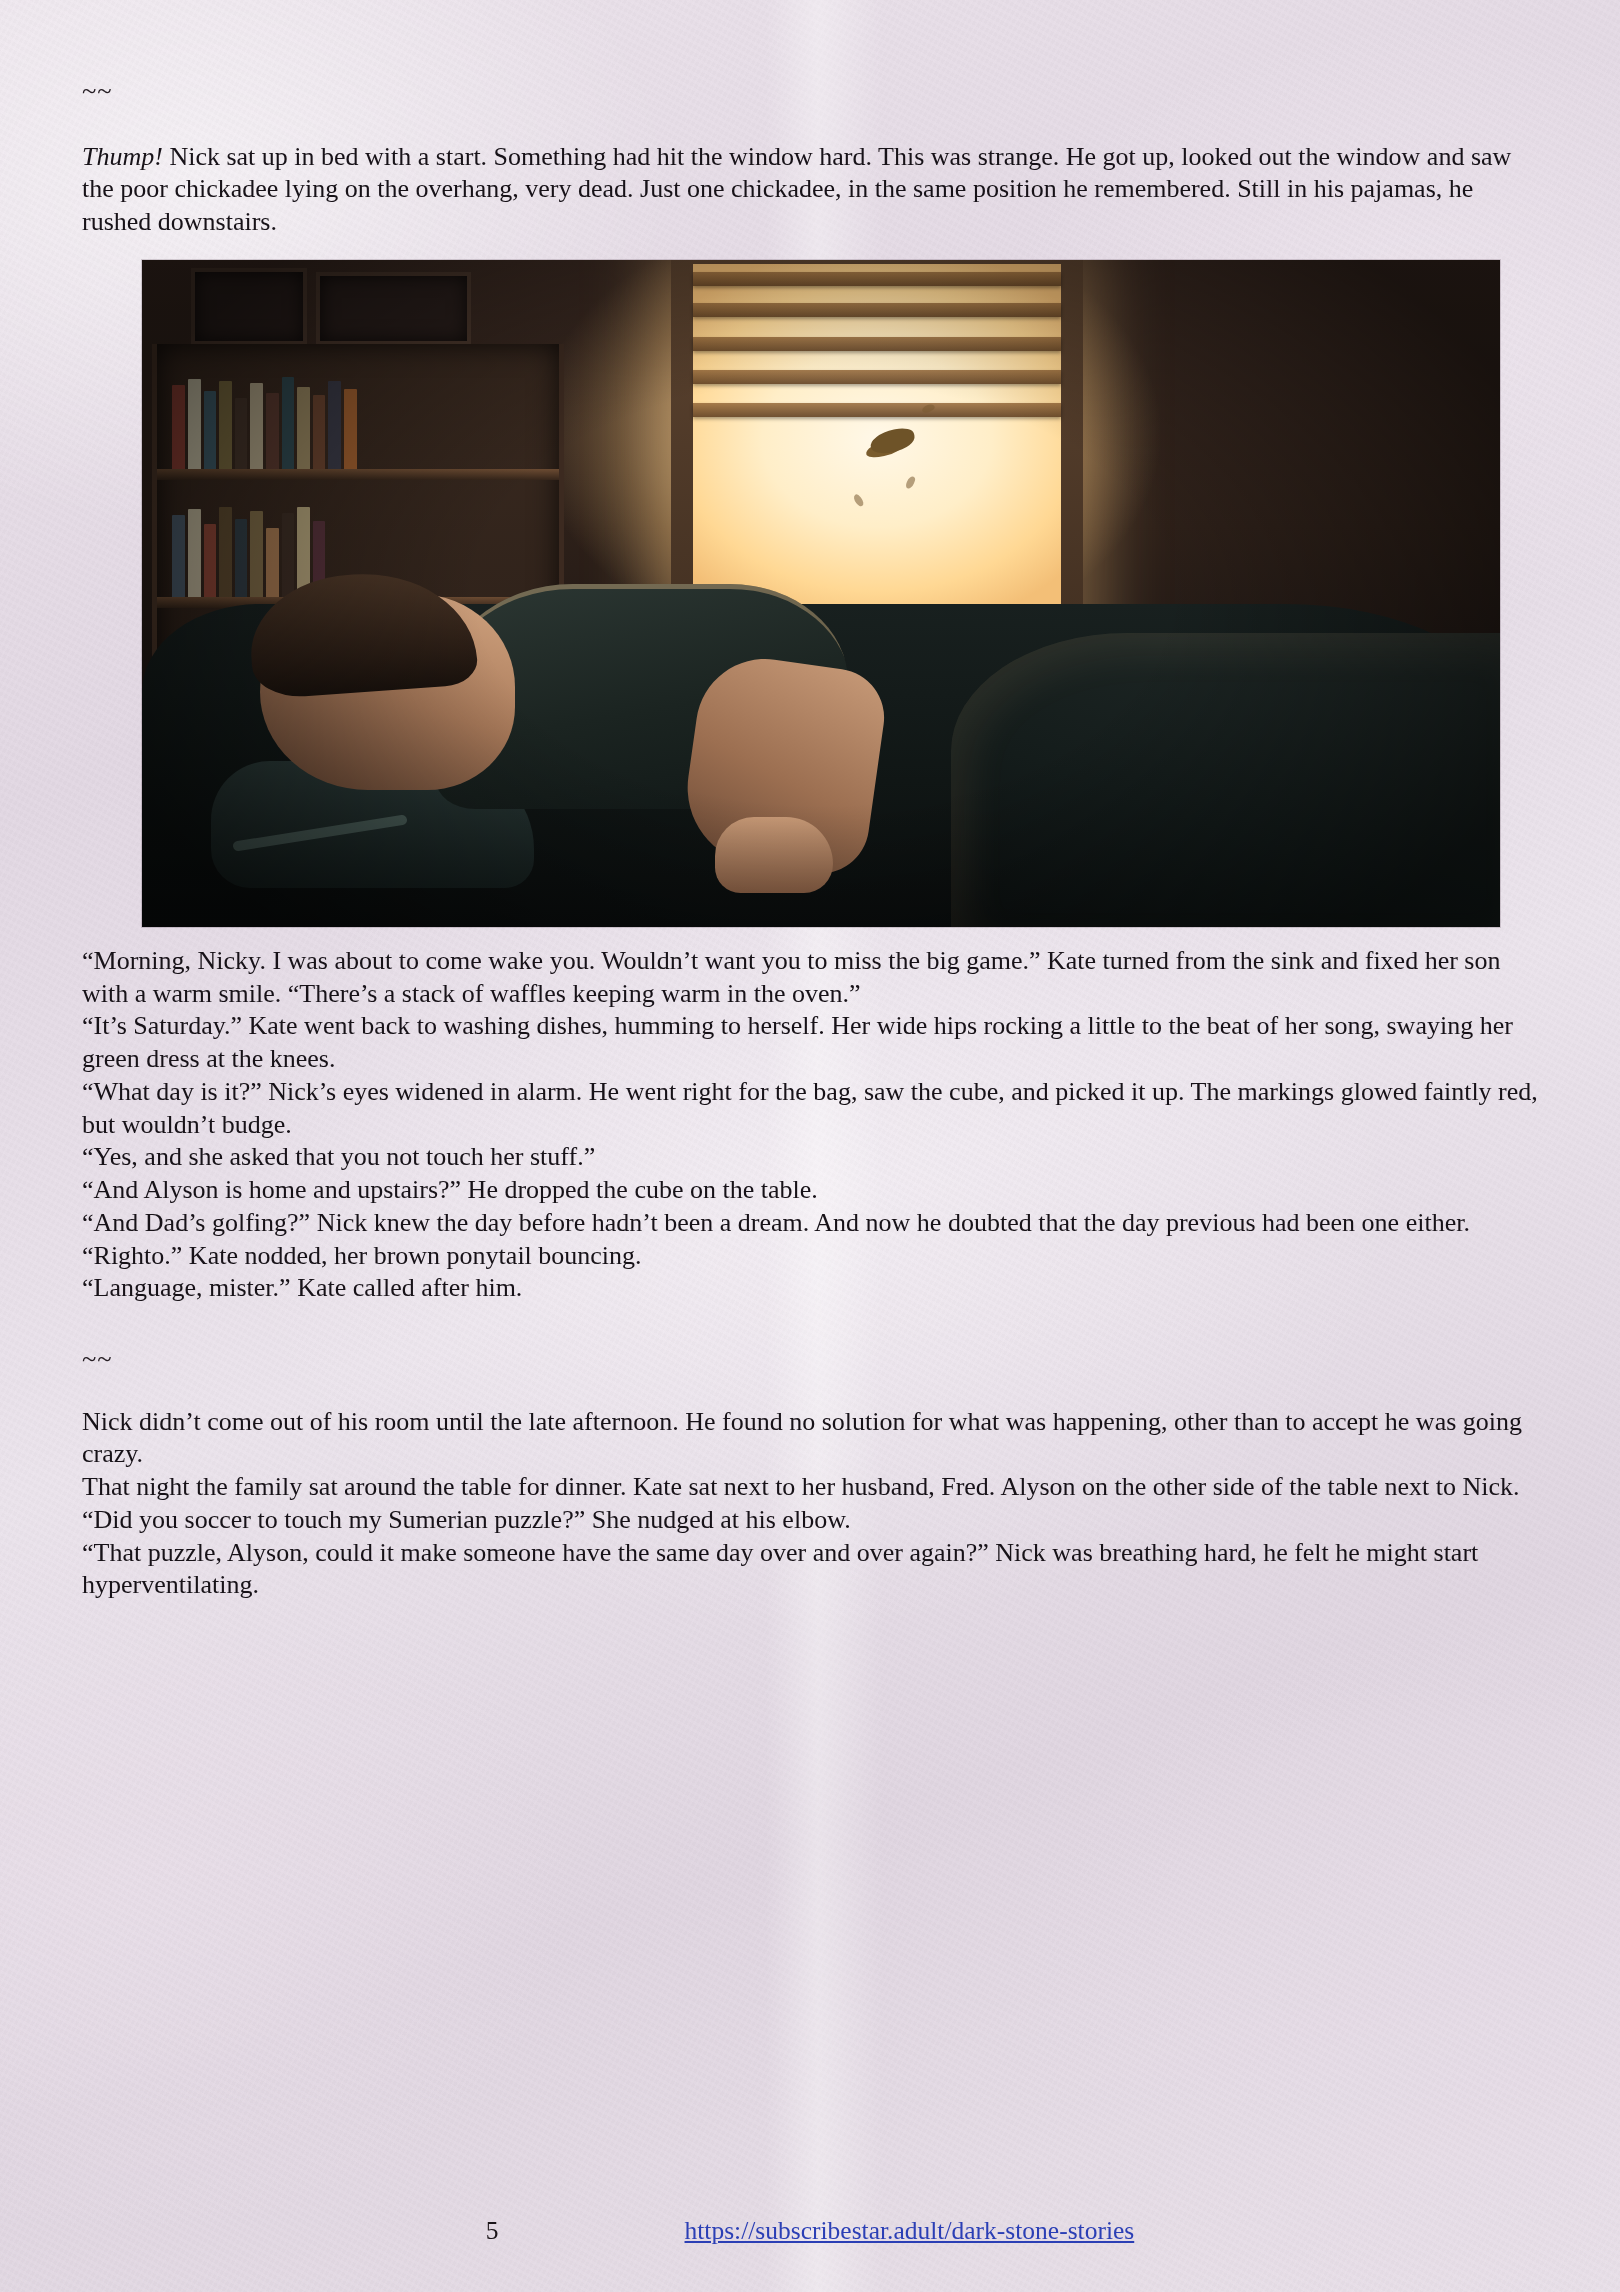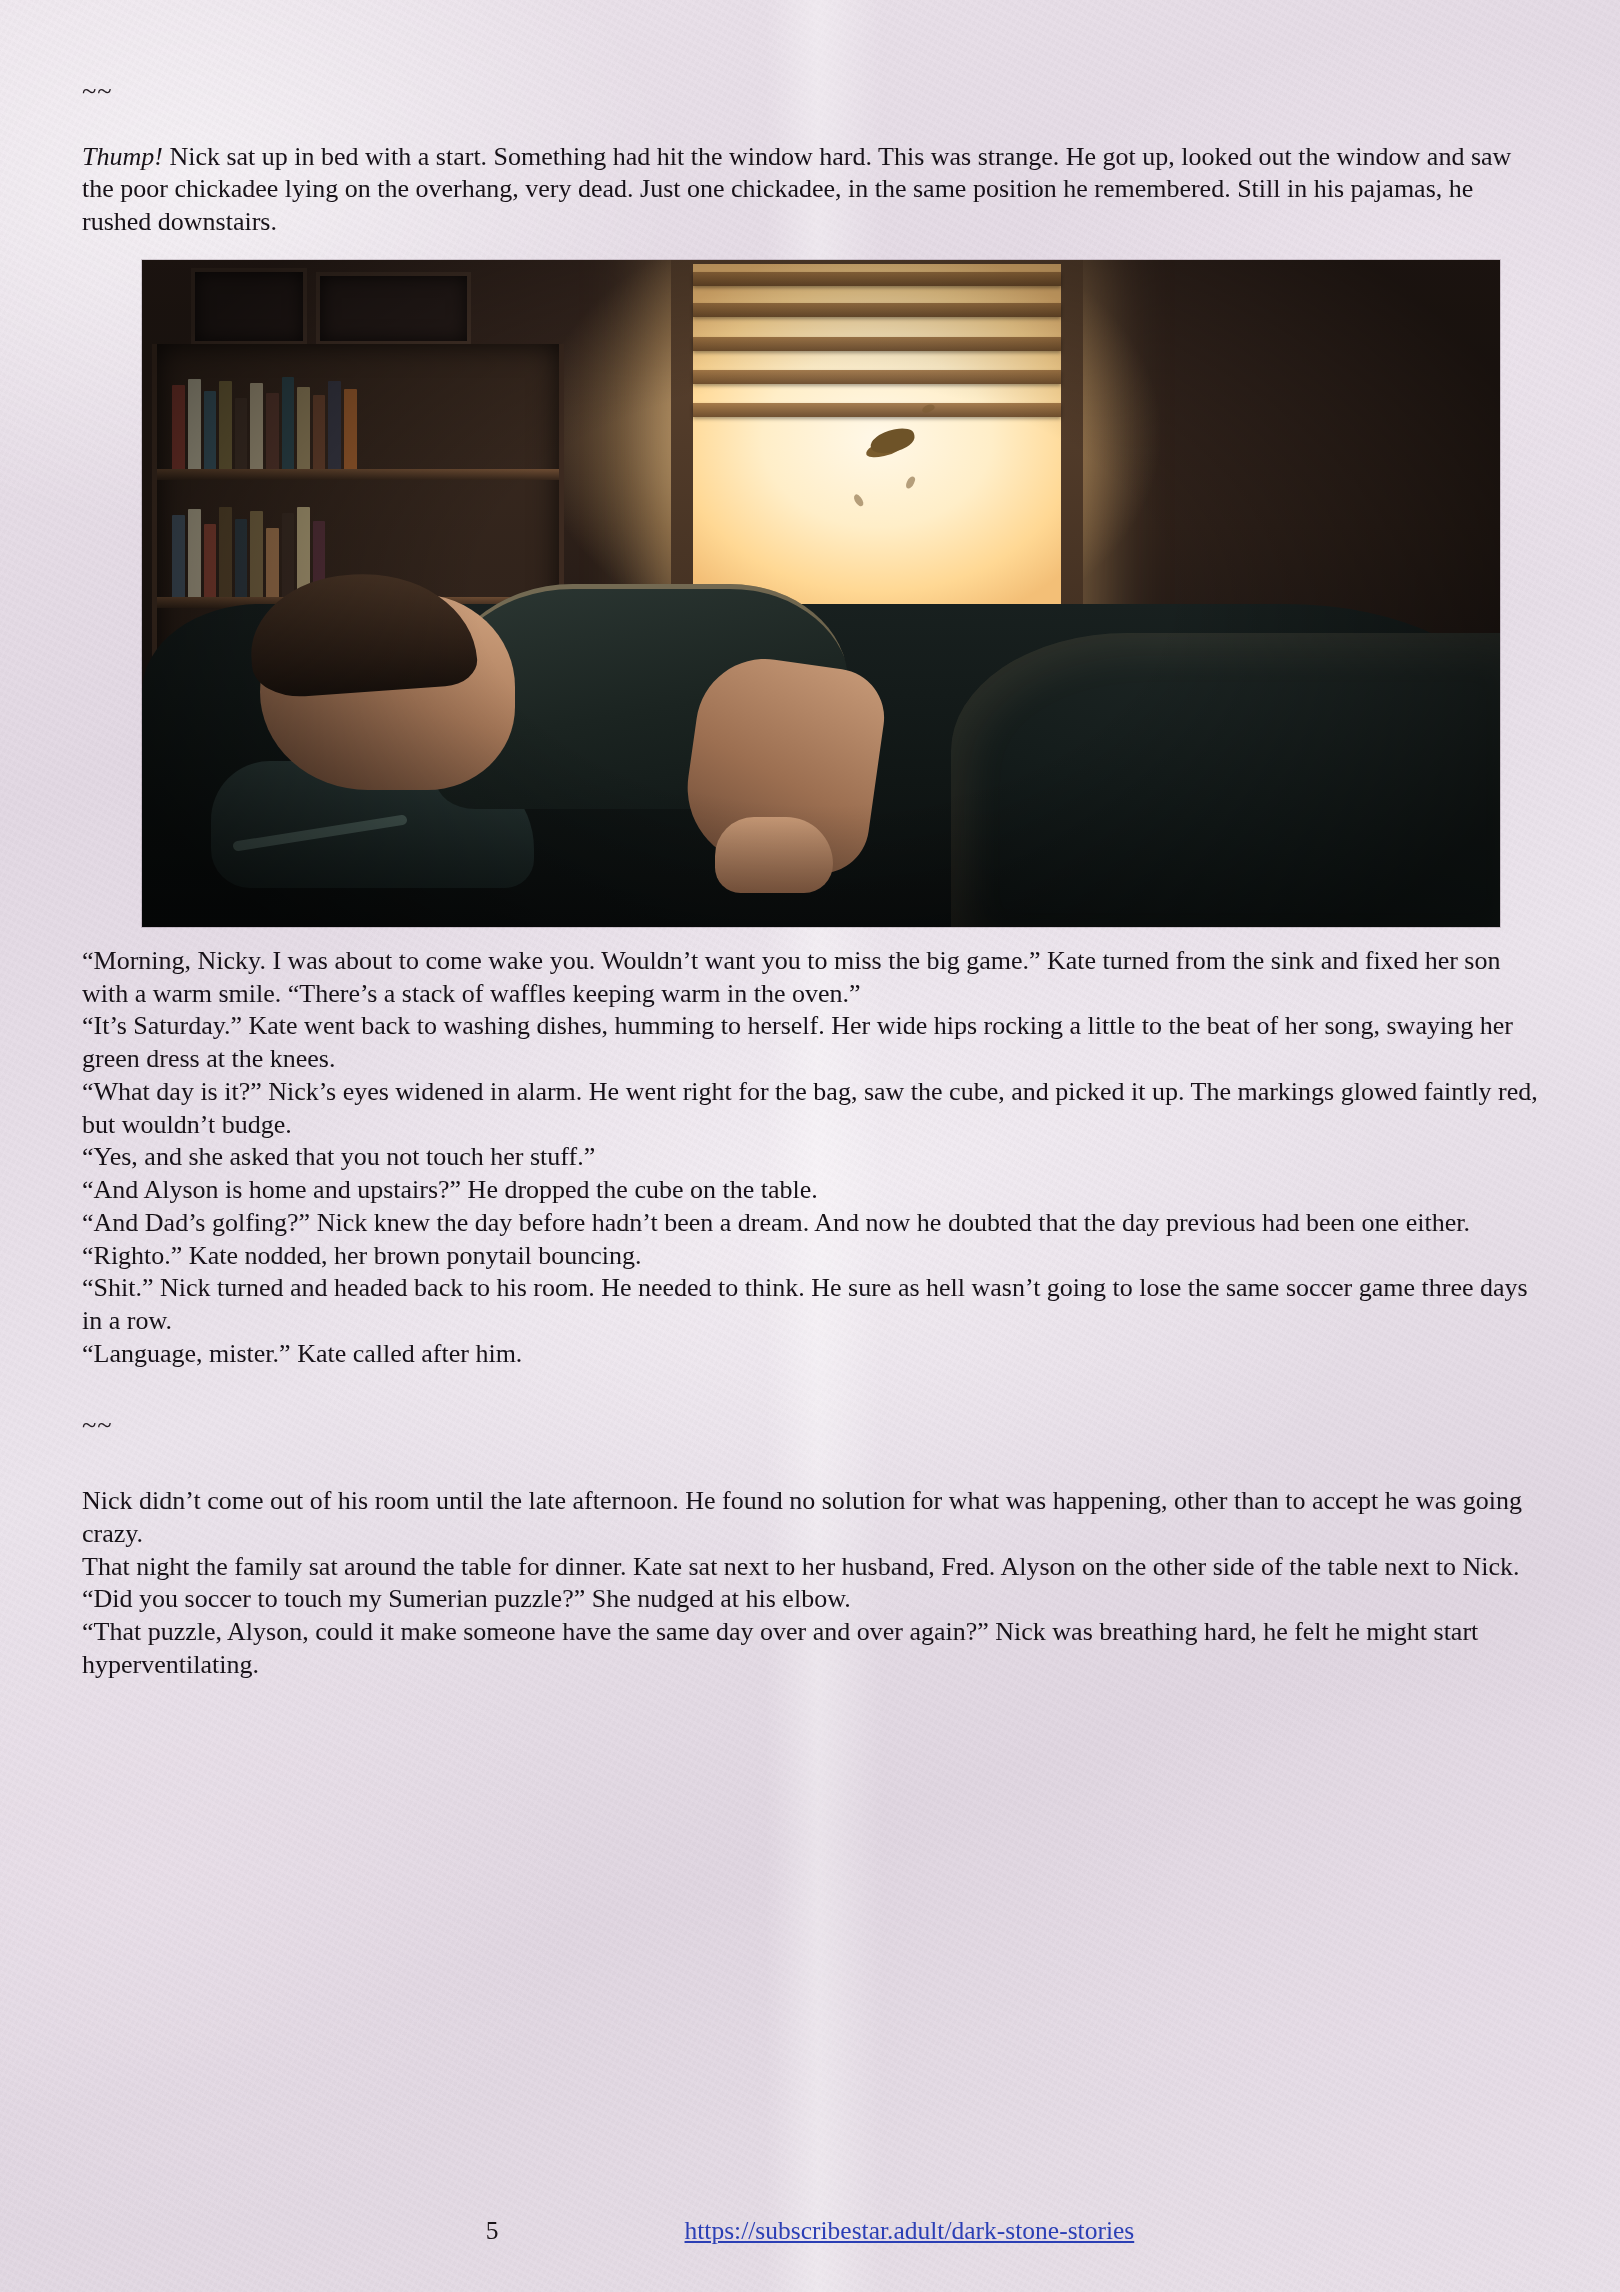--- a/index.html
+++ b/index.html
@@ -241,21 +241,21 @@
   .vignette {
     position: absolute;
     inset: 0;
     background: radial-gradient(ellipse 765px 470px at 50% 50%, rgba(0,0,0,0) 45%, rgba(0,0,0,0.55) 100%);
     pointer-events: none;
   }
   .dialogue-block {
     margin-top: 17.6px;
   }
   .gap-block {
-    margin-top: 47px;
+    margin-top: 33px;
   }
   .footer {
     position: absolute;
     left: 0; right: 0;
     bottom: 47px;
     z-index: 3;
     display: flex;
     align-items: baseline;
     justify-content: center;
     gap: 186px;
@@ -359,21 +359,20 @@
   </div>
 
   <div class="dialogue-block">
     <p class="para">“Morning, Nicky. I was about to come wake you. Wouldn’t want you to miss the big game.” Kate turned from the sink and fixed her son with a warm smile. “There’s a stack of waffles keeping warm in the oven.”</p>
     <p class="para">“It’s Saturday.” Kate went back to washing dishes, humming to herself. Her wide hips rocking a little to the beat of her song, swaying her green dress at the knees.</p>
     <p class="para">“What day is it?” Nick’s eyes widened in alarm. He went right for the bag, saw the cube, and picked it up. The markings glowed faintly red, but wouldn’t budge.</p>
     <p class="para">“Yes, and she asked that you not touch her stuff.”</p>
     <p class="para">“And Alyson is home and upstairs?” He dropped the cube on the table.</p>
     <p class="para">“And Dad’s golfing?” Nick knew the day before hadn’t been a dream. And now he doubted that the day previous had been one either.</p>
     <p class="para">“Righto.” Kate nodded, her brown ponytail bouncing.</p>
-    <p class="para">“Shit.” Nick turned and headed back to his room. He needed to think. He sure as hell wasn’t going to lose the same soccer game three days in a row.</p>
     <p class="para">“Language, mister.” Kate called after him.</p>
   </div>
 
   <div class="sep" style="padding-top:41px">~~</div>
 
   <div class="gap-block">
     <p class="para">Nick didn’t come out of his room until the late afternoon. He found no solution for what was happening, other than to accept he was going crazy.</p>
     <p class="para">That night the family sat around the table for dinner. Kate sat next to her husband, Fred. Alyson on the other side of the table next to Nick.</p>
     <p class="para">“Did you soccer to touch my Sumerian puzzle?” She nudged at his elbow.</p>
     <p class="para">“That puzzle, Alyson, could it make someone have the same day over and over again?” Nick was breathing hard, he felt he might start hyperventilating.</p>

